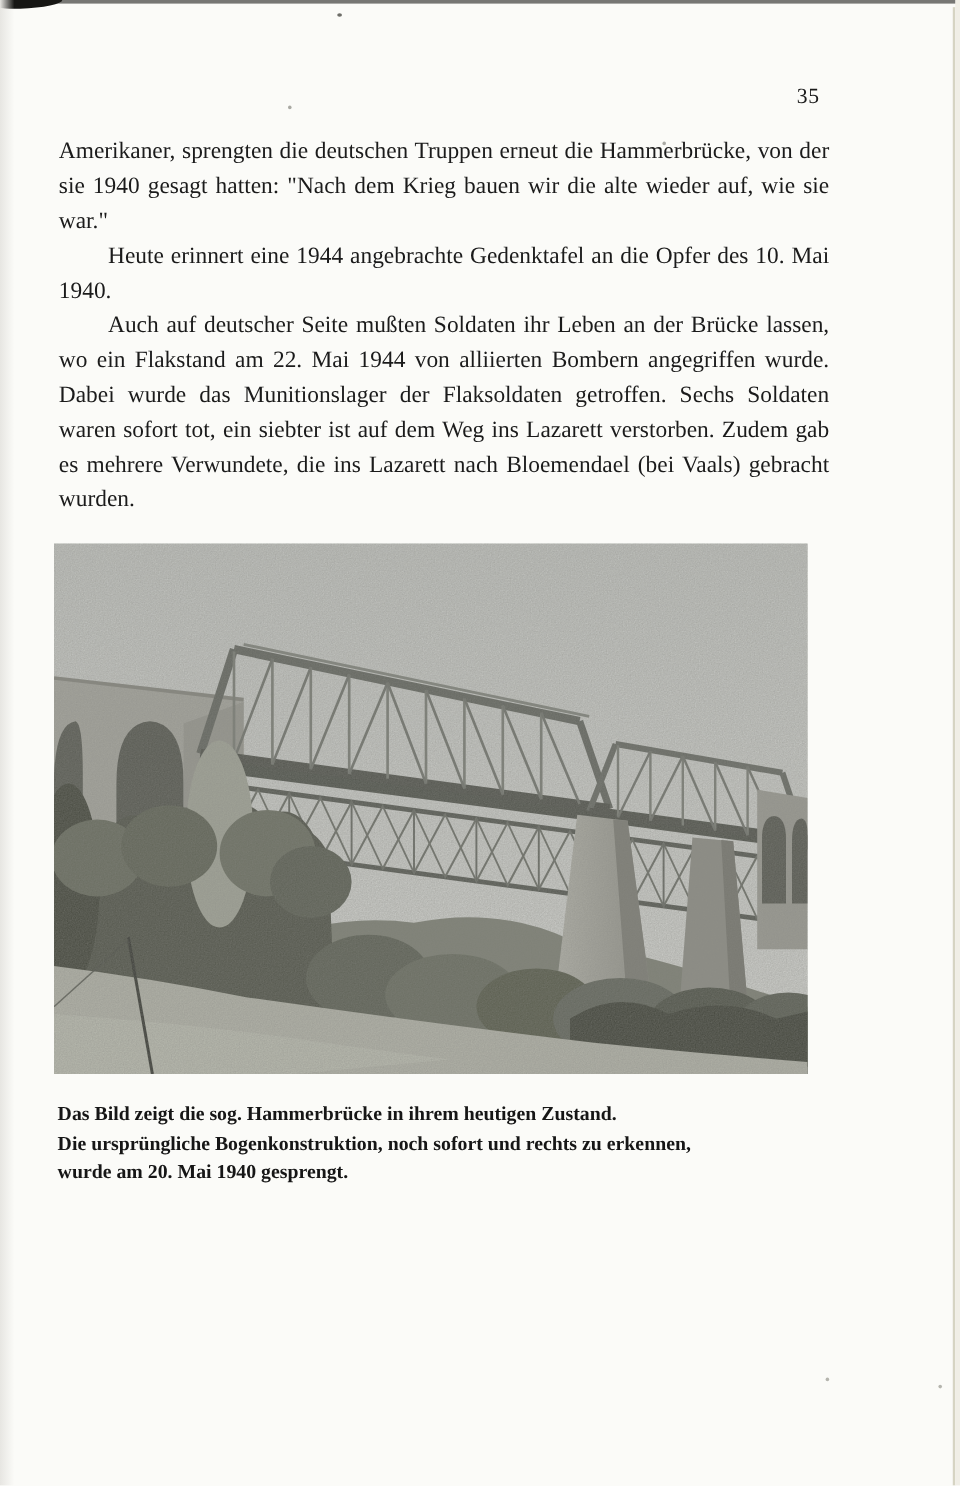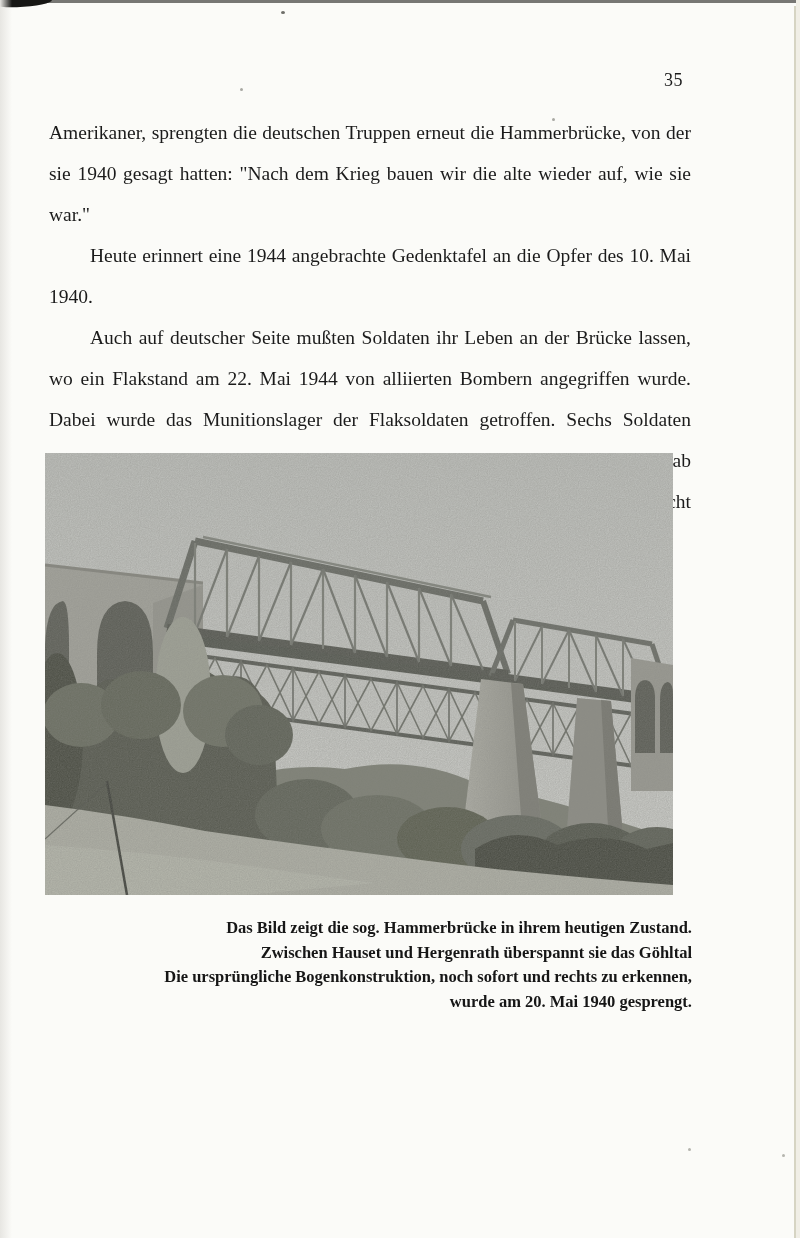--- a/index.html
+++ b/index.html
@@ -25,35 +25,35 @@
   .speck.s4{left:688px;top:1148px;width:3px;height:3px;background:#b5b5ae;}
   .speck.s5{left:782px;top:1154px;width:3px;height:3px;background:#b5b5ae;}
 
   .page-number{
     position:absolute;top:70px;right:117px;
     font-size:18px;color:#1b1b1b;letter-spacing:.5px;
   }
 
   .body-text{
     position:absolute;left:49px;top:112px;width:642px;
-    font-size:19.5px;line-height:41px;color:#1b1b1b;
+    font-size:19.5px;line-height:29px;color:#1b1b1b;
     text-align:justify;
   }
   .body-text p{margin:0;}
   .body-text p.indent{text-indent:41px;}
 
   .photo{
     position:absolute;left:45px;top:453px;width:628px;height:442px;
     background:#cdcfca;
   }
   .photo svg{display:block;width:628px;height:442px;}
 
   .caption{
     position:absolute;left:48px;top:916px;width:644px;
-    text-align:right;font-weight:bold;
+    text-align:left;font-weight:bold;
     font-size:16.5px;line-height:24.5px;color:#161616;
   }
   .caption div{white-space:nowrap;}
 </style>
 </head>
 <body>
 
 <div class="page">
 
   <div class="scan-top-line"></div>
@@ -168,18 +168,17 @@
 
       <path d="M62 328 L82 442" stroke="#33352f" stroke-width="2.5"></path>
       <path d="M0 386 L62 330" stroke="#4a4c44" stroke-width="1.2" opacity="0.8"></path>
 
       <rect x="0" y="0" width="628" height="442" filter="url(#grain)" opacity="0.5"></rect>
     </svg>
   </div>
 
   <div class="caption">
     <div>Das Bild zeigt die sog. Hammerbrücke in ihrem heutigen Zustand.</div>
-    <div>Zwischen Hauset und Hergenrath überspannt sie das Göhltal</div>
     <div>Die ursprüngliche Bogenkonstruktion, noch sofort und rechts zu erkennen,</div>
     <div>wurde am 20. Mai 1940 gesprengt.</div>
   </div>
 
 </div>
 
 </body></html>

